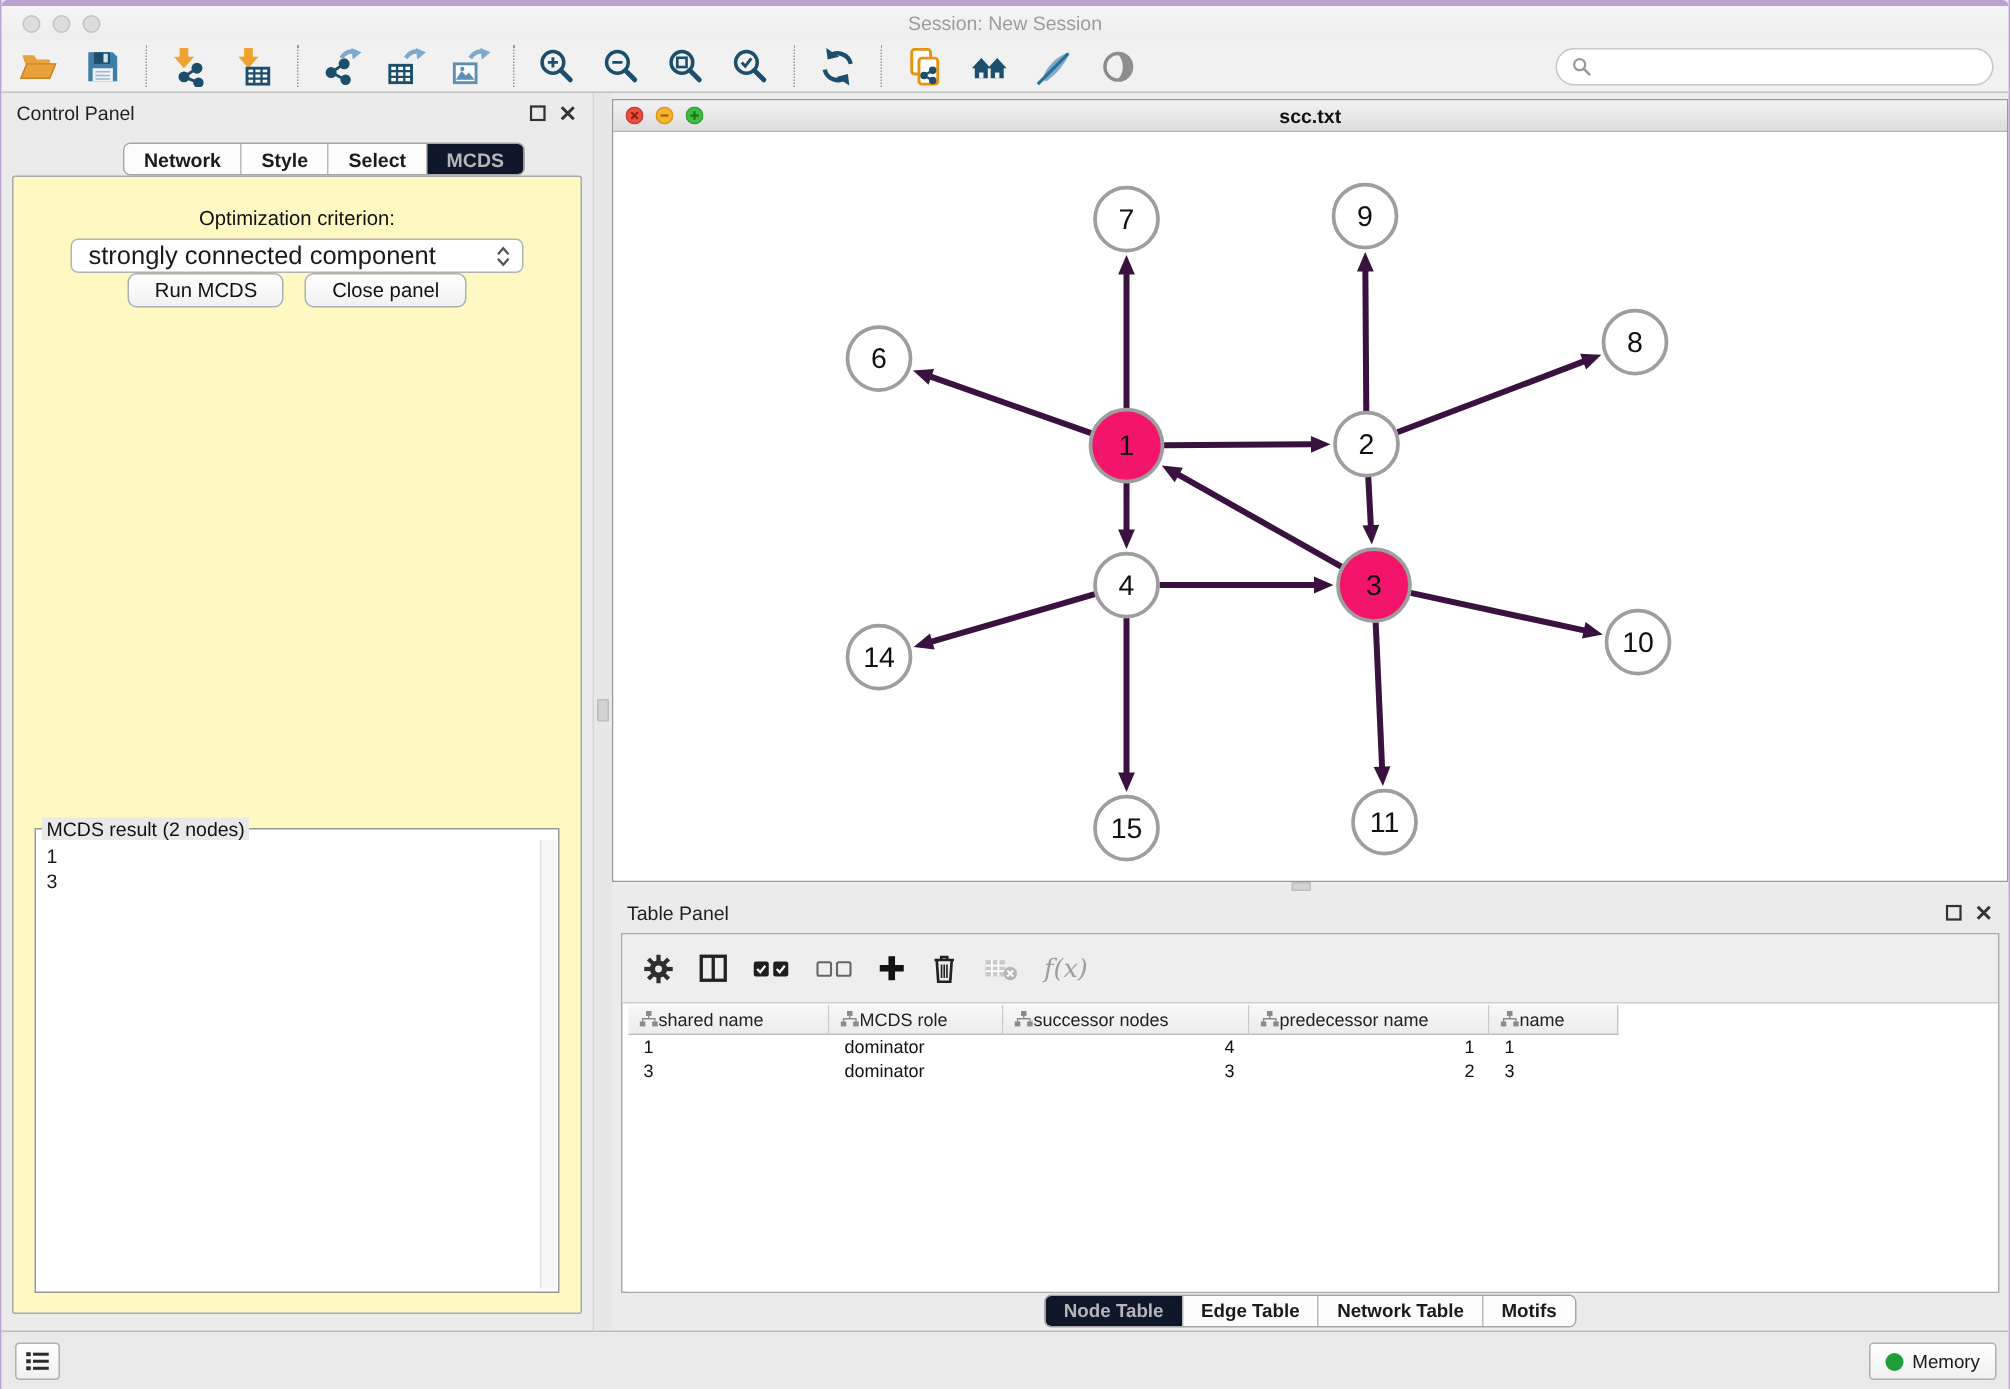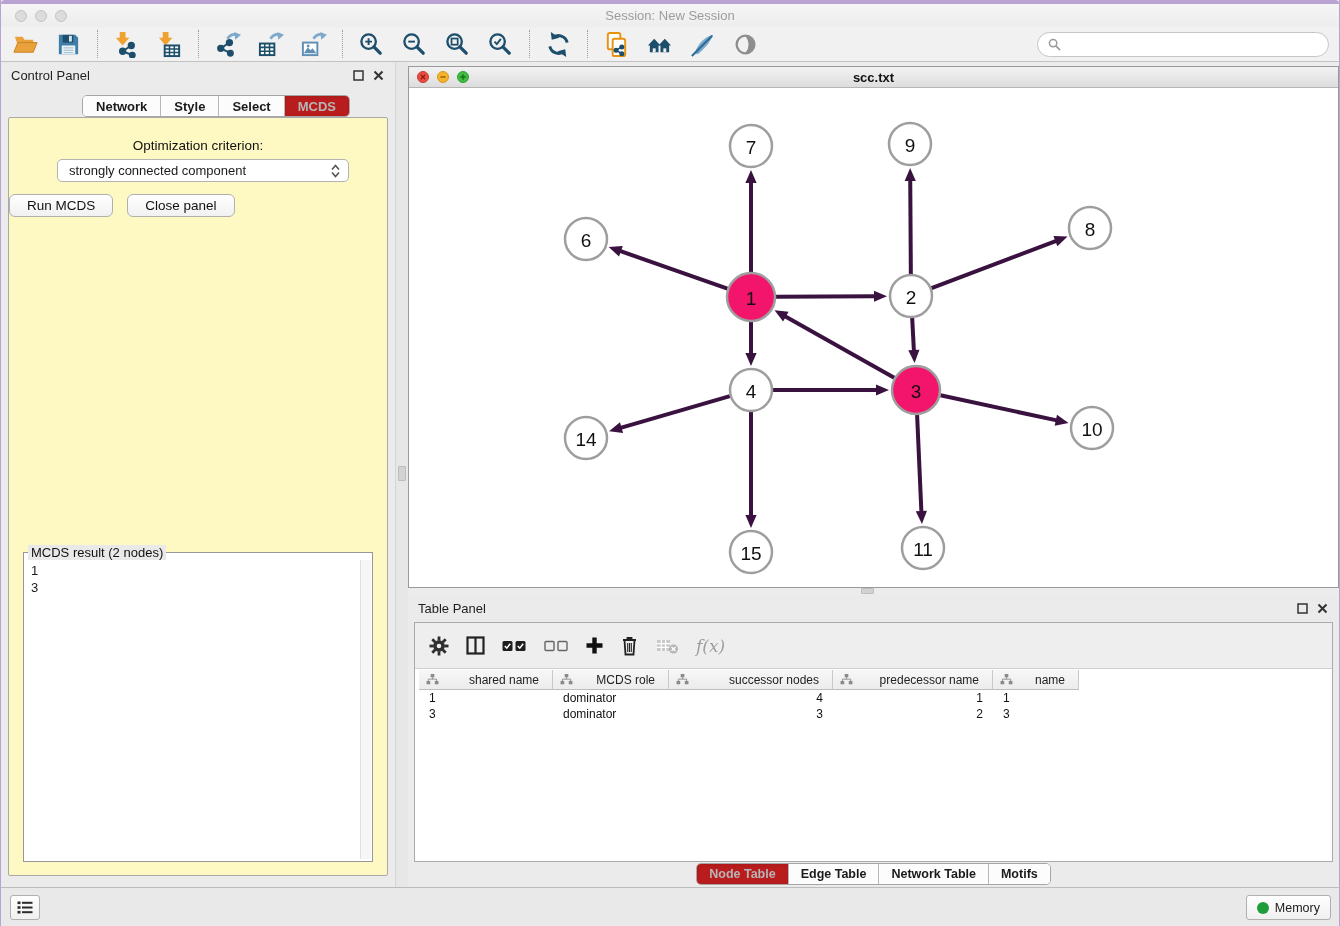--- a/index.html
+++ b/index.html
@@ -47,33 +47,33 @@
   .wm-btn { width:14px; height:14px; display:flex; align-items:center;
     justify-content:center; margin-left:6px; cursor:default; }
   .wm-btn svg { width:11px; height:11px; }
   
   .seg-wrap { display:flex; justify-content:center; }
   .segmented { display:inline-flex; border:1px solid #a6a6a6; border-radius:5px;
     overflow:hidden; background:#fcfcfc; height:22px; }
   .seg { padding:3px 13px; font-size:13px; font-weight:600; color:#1a1a1a;
     border-left:1px solid #b9b9b9; line-height:15px; background:#fcfcfc; cursor:default; white-space:nowrap; }
   .seg:first-child { border-left:none; }
-  .seg.active { background:#b91c1c; color:#b6b6b6;
+  .seg.active { background:#0f172a; color:#b6b6b6;
     box-shadow:inset 0 1px 3px rgba(0,0,0,0.10); }
   
   .cp-tabbar { position:absolute; top:33px; left:0; right:0; z-index:2;padding-left:36px; }
   .cp-pane { position:absolute; top:55px; left:7px; right:7px; bottom:11px;
     border:1px solid #a9a9a9; background:#fef9c3; border-radius:2px; }
   .opt-label { margin-top:20px; text-align:center; font-size:13.5px; color:#111; }
-  .dropdown { position:absolute; top:41px; left:48px; right:38px; height:23px;
+  .dropdown { position:absolute; top:41px; left:38px; right:38px; height:23px;
     background:#fff; border:1px solid #b3b3b3; border-radius:5px;
-    display:flex; align-items:center; padding:0 8px 0 11px; font-size:13px; cursor:default; }
+    display:flex; align-items:center; padding:0 8px 0 11px; font-size:17px; cursor:default; }
   .dropdown .dd-label { flex:1; }
-  .btn-row { position:absolute; top:76px; left:0; right:0; display:flex;
-    gap:14px; }
+  .btn-row { position:absolute; top:64px; left:0; right:0; display:flex;
+    justify-content:center; gap:14px; }
   .aqua-btn { height:23px; background:linear-gradient(#ffffff,#f1f1f1);
     border:1px solid #b0b0b0; border-radius:6px; font-size:13.5px;
     padding:0 17px; font-family:inherit; color:#111; cursor:default; }
   .groupbox { position:absolute; left:14px; right:14px; top:434px; bottom:13px;
     border:1px solid #979797; background:#fff; }
   .gb-legend { position:absolute; top:-8px; left:4px; background:#e9e9e9;
     font-size:13px; padding:0 3px; color:#111; }
   .gb-list { position:absolute; top:7px; left:2px; right:13px; bottom:2px;
     background:#fff; font-size:13px; line-height:17px; padding:2px 0 0 5px; overflow:hidden; }
   .gb-scroll { position:absolute; top:7px; right:1px; bottom:2px; width:11px;
@@ -103,21 +103,21 @@
   .tp-icon { display:flex; align-items:center; justify-content:center;
     margin-right:17px; cursor:default; }
   .fx-label { font-family:"DejaVu Serif","Liberation Serif",serif; font-style:italic;
     font-size:17px; color:#9d9d9d; }
   .tbl { position:absolute; top:47px; left:4px; right:0; bottom:0; background:#fff; }
   .tbl-header { display:flex; height:20px; }
   .th-cell { background:linear-gradient(#f7f7f7,#ececec); border-right:1px solid #c9c9c9;
     border-bottom:1px solid #bdbdbd; display:flex; align-items:center;
     font-size:12px; color:#222; position:relative; }
   .th-cell svg { width:13px; height:11px; margin-left:7px; flex:none; }
-  .th-cell .lbl { flex:1; text-align:right; padding-right:13px; }
+  .th-cell .lbl { flex:1; text-align:left; padding-right:13px; }
   .tbl-row { display:flex; height:16px; align-items:center; }
   .td-cell { font-size:12px; color:#111; white-space:nowrap; overflow:hidden; }
   
   .tp-tabs { position:absolute; bottom:2px; left:0; right:0; }
   .tp-tabs .seg { font-size:12.5px; padding:3px 12px; }
   .statusbar { position:absolute; bottom:0; left:0; right:0; height:39px;
     background:#e9e9e9; border-top:1px solid #bdbdbd; }
   .status-left-btn { position:absolute; left:9px; top:7px; width:30px; height:25px;
     background:linear-gradient(#fff,#f0f0f0); border:1px solid #b0b0b0; border-radius:3px;
     display:flex; align-items:center; justify-content:center; cursor:default; }

